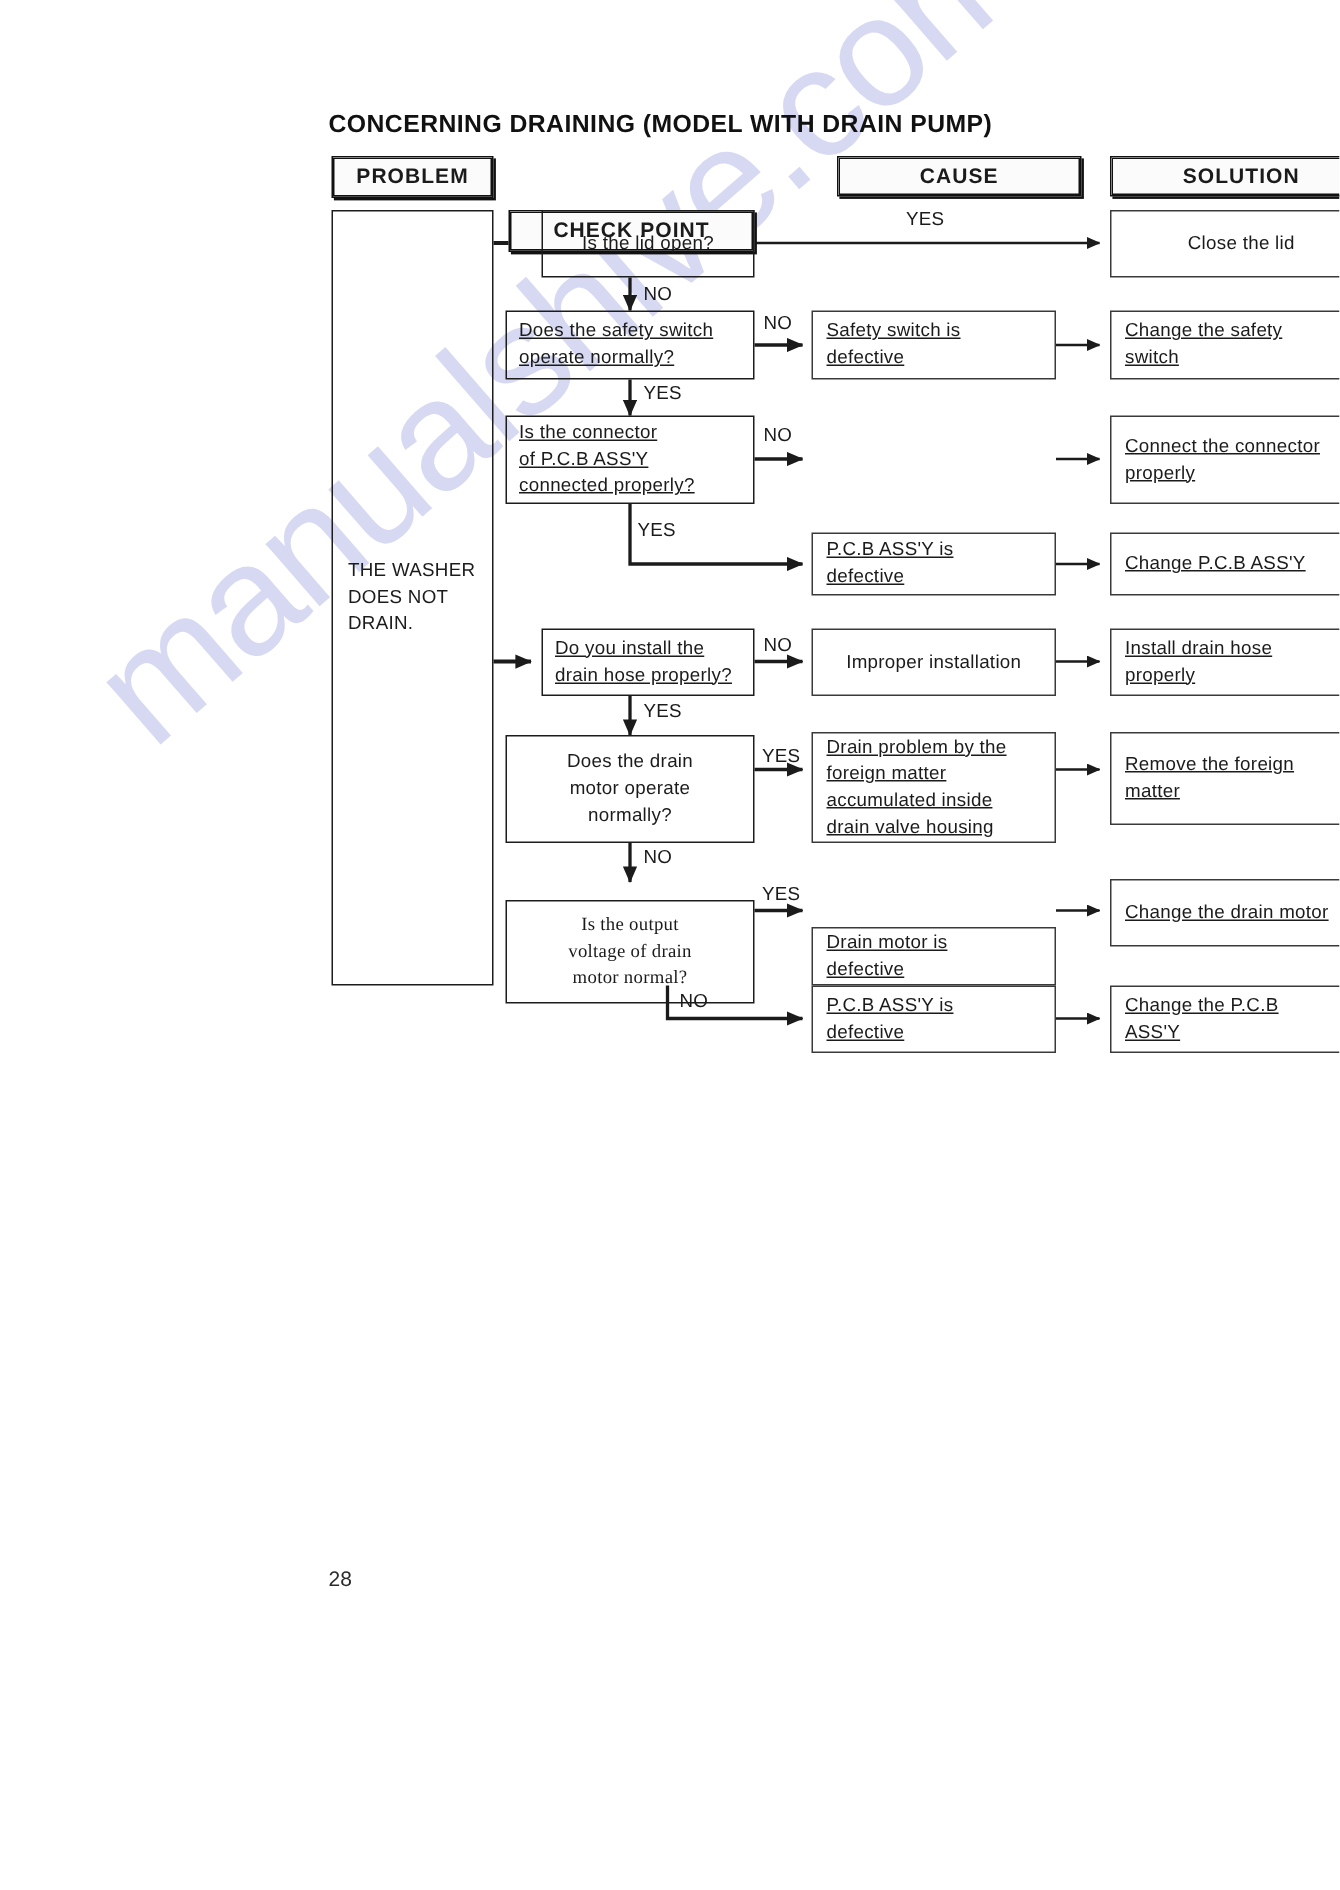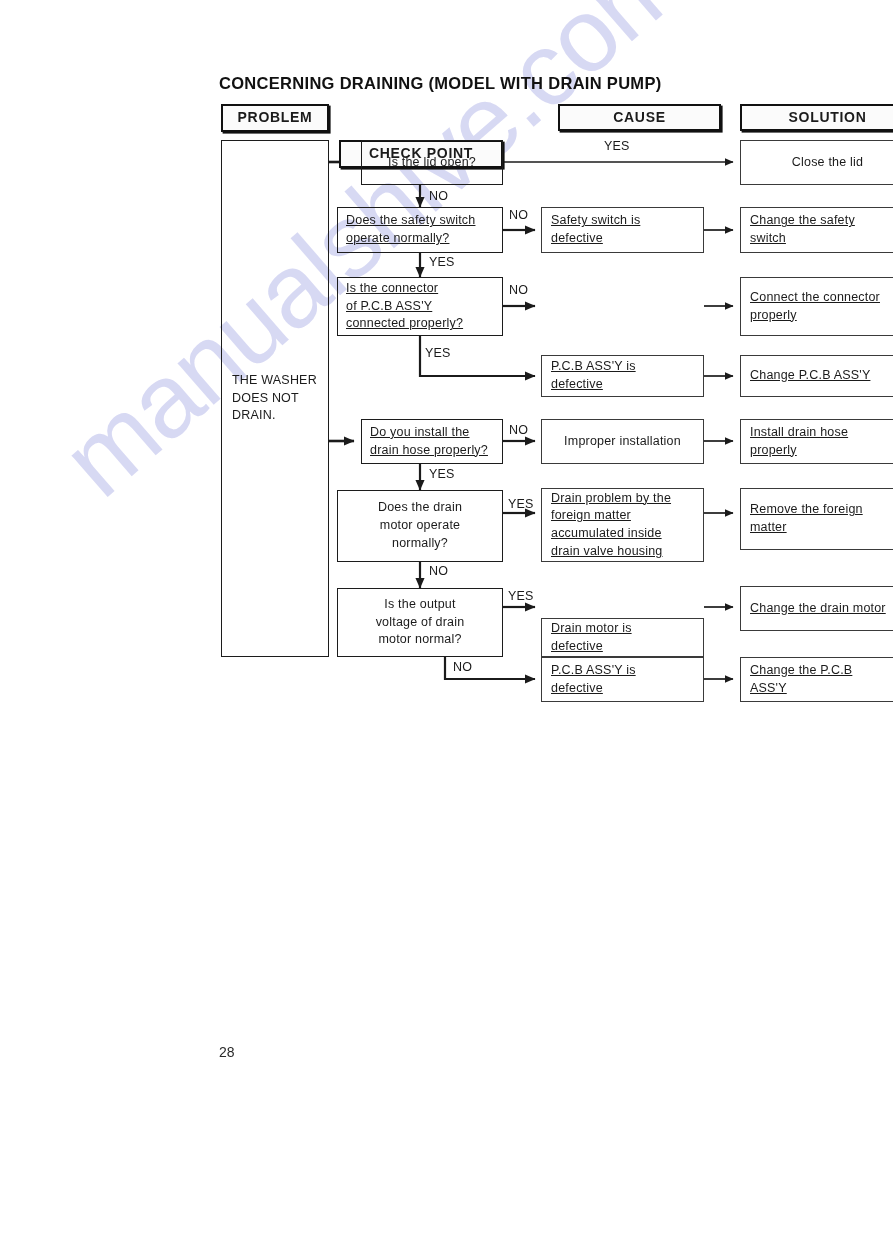--- a/index.html
+++ b/index.html
@@ -237,21 +237,21 @@
       <span>Do you install the
 drain hose properly?</span>
     </div>
 
     <div class="node chk ctr" style="left:337px; top:490px; width:166px; height:72px;">
       <span>Does the drain
 motor operate
 normally?</span>
     </div>
 
-    <div class="node chk ctr" style="left:337px; top:588px; width:166px; height:69px;">
+    <div class="node chk ctr" style="left:337px; top:600px; width:166px; height:69px;font-family:Liberation Serif, serif;">
       <span>Is the output
 voltage of drain
 motor normal?</span>
     </div>
 
     <div class="node lite lft" style="left:541px; top:207px; width:163px; height:46px;">
       <span>Safety switch is
 defective</span>
     </div>
 

